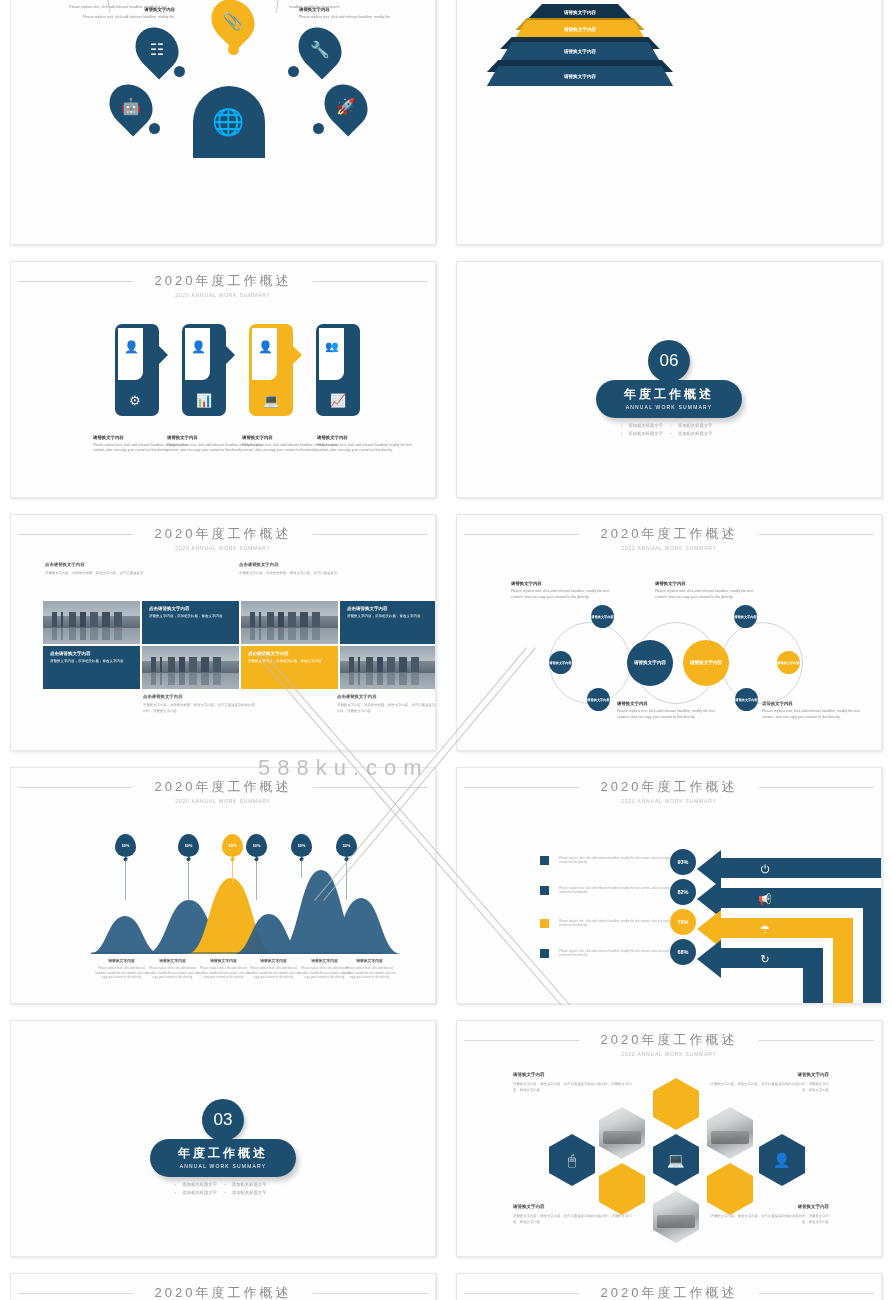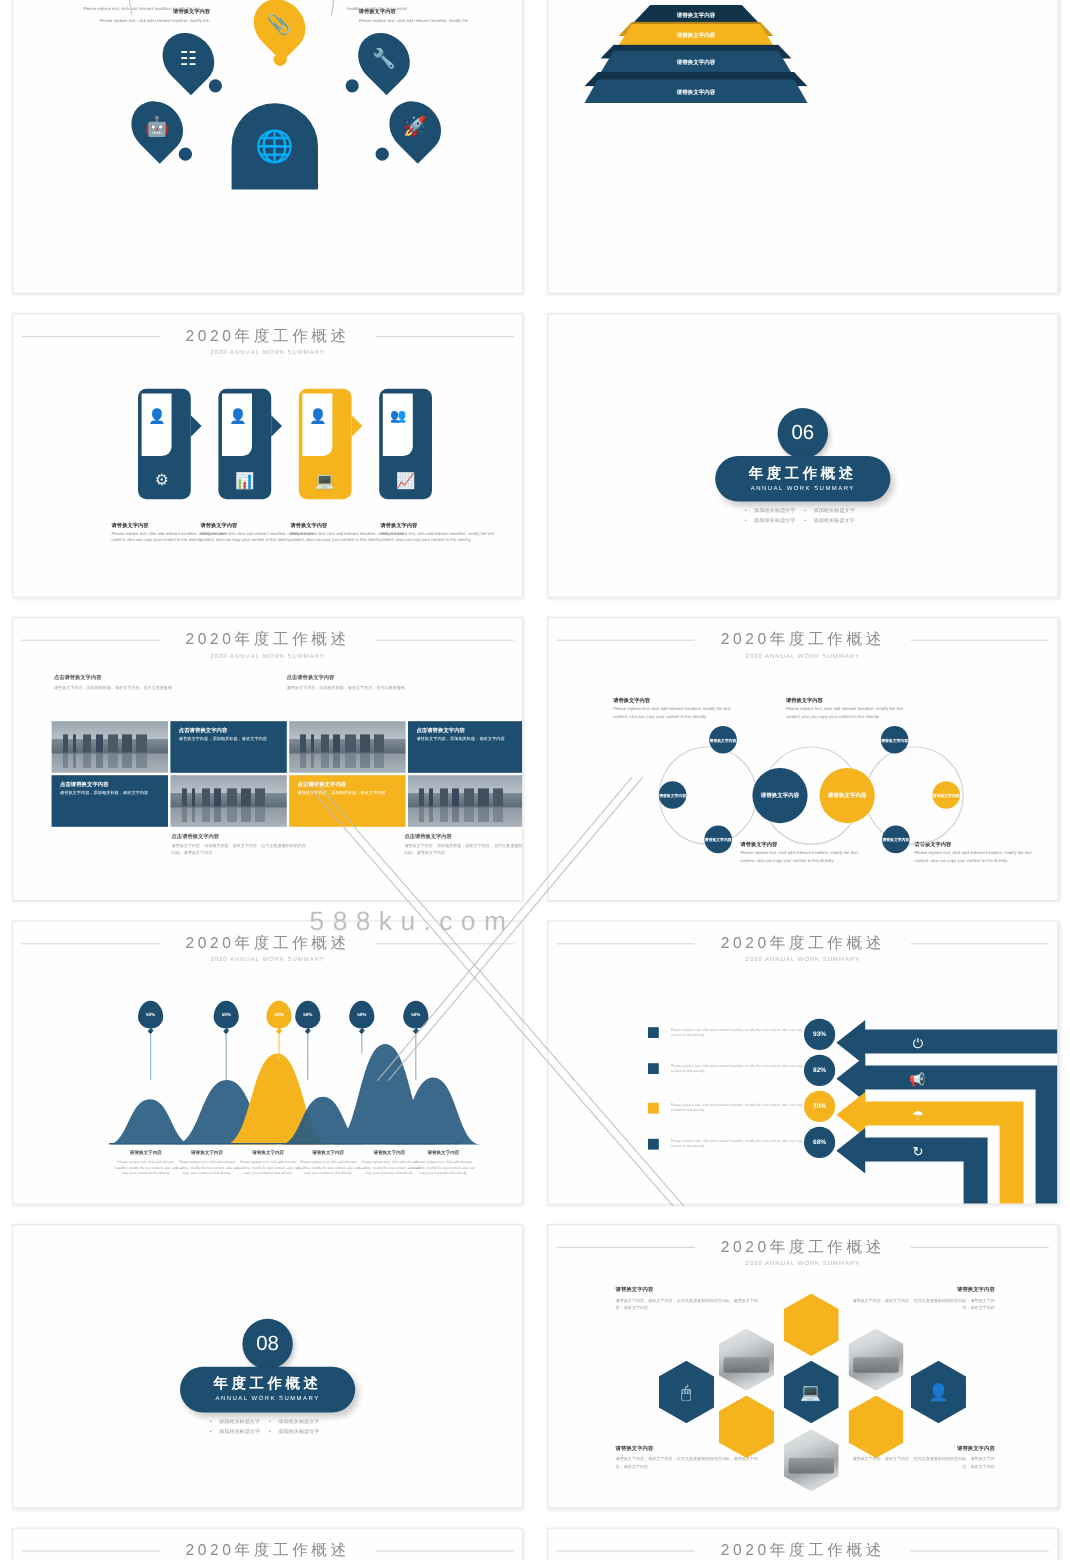--- a/index.html
+++ b/index.html
@@ -561,21 +561,21 @@
       <div class="pcircle blue" style="left:213px;top:81px;">93%</div>
       <div class="pcircle blue" style="left:213px;top:111px;">82%</div>
       <div class="pcircle yellow" style="left:213px;top:141px;">70%</div>
       <div class="pcircle blue" style="left:213px;top:171px;">68%</div>
     </div>
   </div>
 
   <div class="slide-cell">
     <div class="slide">
       <div class="sec-num" style="top:78px;">
-            <span>08</span>
+            <span>03</span>
           </div>
       <div class="sec-pill" style="top:118px;">
         <div class="cn2">年度工作概述</div>
         <div class="en2">ANNUAL WORK SUMMARY</div>
       </div>
       <div class="sec-bul" style="top:160px;">
         <div>
           • <span>添加相关标题文字</span>
           &nbsp;• <span>添加相关标题文字</span>
         </div>

